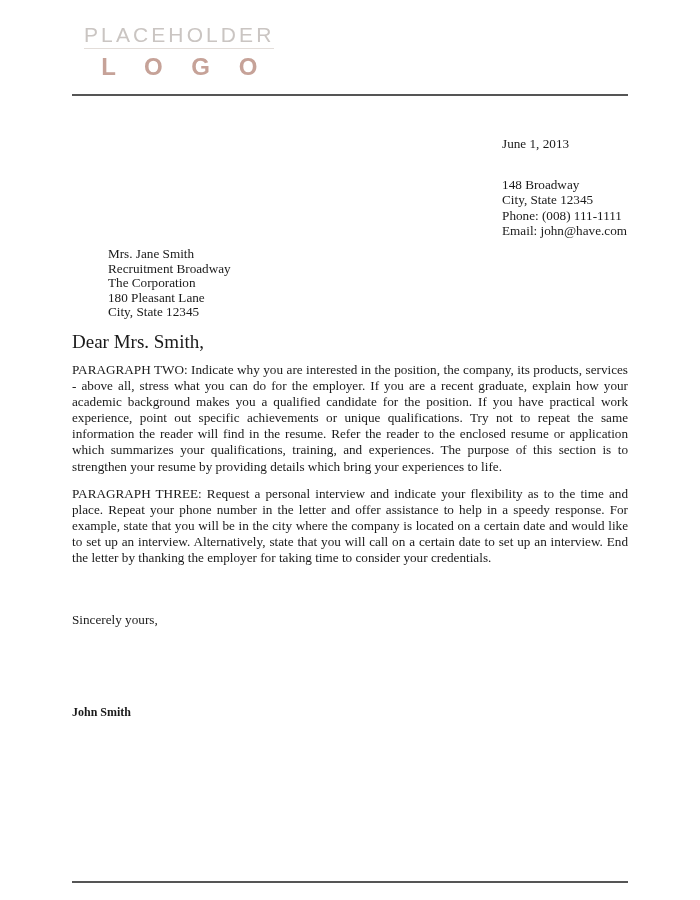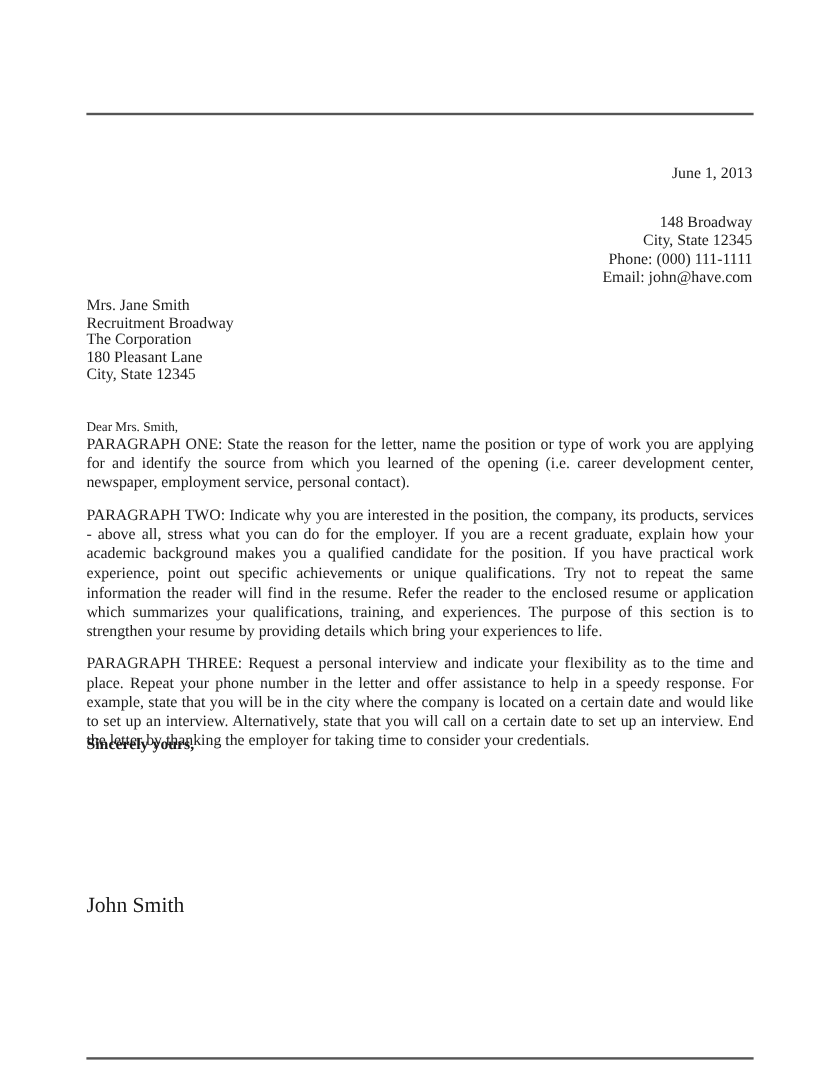--- a/index.html
+++ b/index.html
@@ -68,43 +68,43 @@
     border-top: 2px solid #555555;
   }
   .rule-top { top: 94px; }
   .rule-bottom { top: 881px; }
 
   
   .sender {
     position: absolute;
     right: 73px;
     top: 136px;
-    text-align: right;
+    text-align: left;
     font-size: 13.2px;
     line-height: 15.6px;
   }
   .sender .date { margin-bottom: 25px; }
   .sender .line { white-space: nowrap; }
 
   
   .recipient {
     position: absolute;
     left: 72px;
     top: 247px;
     font-size: 13.2px;
     line-height: 14.6px;
   }
-  .recipient .line { white-space: nowrap; }
+  .recipient .line { white-space: nowrap; margin-left: 36px; }
 
   
   .salutation {
     position: absolute;
     left: 72px;
-    top: 349px;
-    font-size: 11px;
+    top: 334px;
+    font-size: 19px;
     line-height: 15px;
   }
 
   
   .body-copy {
     position: absolute;
     left: 72px;
     top: 362px;
     width: 556px;
     font-size: 13.2px;
@@ -116,58 +116,63 @@
   }
   .body-copy p:last-child { margin-bottom: 0; }
 
   
   .closing {
     position: absolute;
     left: 72px;
     top: 612px;
     font-size: 13.2px;
     line-height: 15px;
-    font-weight: bold;
   }
   .signature-name {
     position: absolute;
     left: 72px;
-    top: 747px;
-    font-size: 18px;
+    top: 705px;
+    font-size: 12px;
     line-height: 15px;
+    font-weight: bold;
   }
 </style>
 </head>
 <body>
 
 <div class="page">
 
+  <div class="letterhead">
+    <div class="logo-block">
+      <div class="logo-placeholder">PLACEHOLDER</div>
+      <div class="logo-word">L O G O</div>
+    </div>
+  </div>
 
   <div class="rule rule-top"></div>
 
   <div class="sender">
     <div class="line date">June 1, 2013</div>
     <div class="line">148 Broadway</div>
     <div class="line">City, State 12345</div>
-    <div class="line">Phone:  (000) 111-1111</div>
+    <div class="line">Phone:  (008) 111-1111</div>
     <div class="line">Email: john@have.com</div>
   </div>
 
   <div class="recipient">
     <div class="line">Mrs.  Jane Smith</div>
     <div class="line">Recruitment Broadway</div>
     <div class="line">The Corporation</div>
     <div class="line">180 Pleasant Lane</div>
     <div class="line">City, State 12345</div>
   </div>
 
   <div class="salutation">Dear Mrs.  Smith,</div>
 
   <div class="body-copy">
-    <p>PARAGRAPH ONE: State the reason for the letter, name the position or type of work you are applying for and identify the source from which you learned of the opening (i.e. career development center, newspaper, employment service, personal contact).</p>
     <p>PARAGRAPH TWO: Indicate why you are interested in the position, the company, its products, services - above all, stress what you can do for the employer. If you are a recent graduate, explain how your academic background makes you a qualified candidate for the position.  If you have practical work experience, point out specific achievements or unique qualifications. Try not to repeat the same information the reader will find in the resume.  Refer the reader to the enclosed resume or application which summarizes your qualifications, training, and experiences.  The purpose of this section is to strengthen your resume by providing details which bring your experiences to life.</p>
     <p>PARAGRAPH THREE: Request a personal interview and indicate your flexibility as to the time and place. Repeat your phone number in the letter and offer assistance to help in a speedy response.  For example, state that you will be in the city where the company is located on a certain date and would like to set up an interview.  Alternatively, state that you will call on a certain date to set up an interview.  End the letter by thanking the employer for taking time to consider your credentials.</p>
   </div>
 
   <div class="closing">Sincerely yours,</div>
 
   <div class="signature-name">John Smith</div>
 
   <div class="rule rule-bottom"></div>
 

